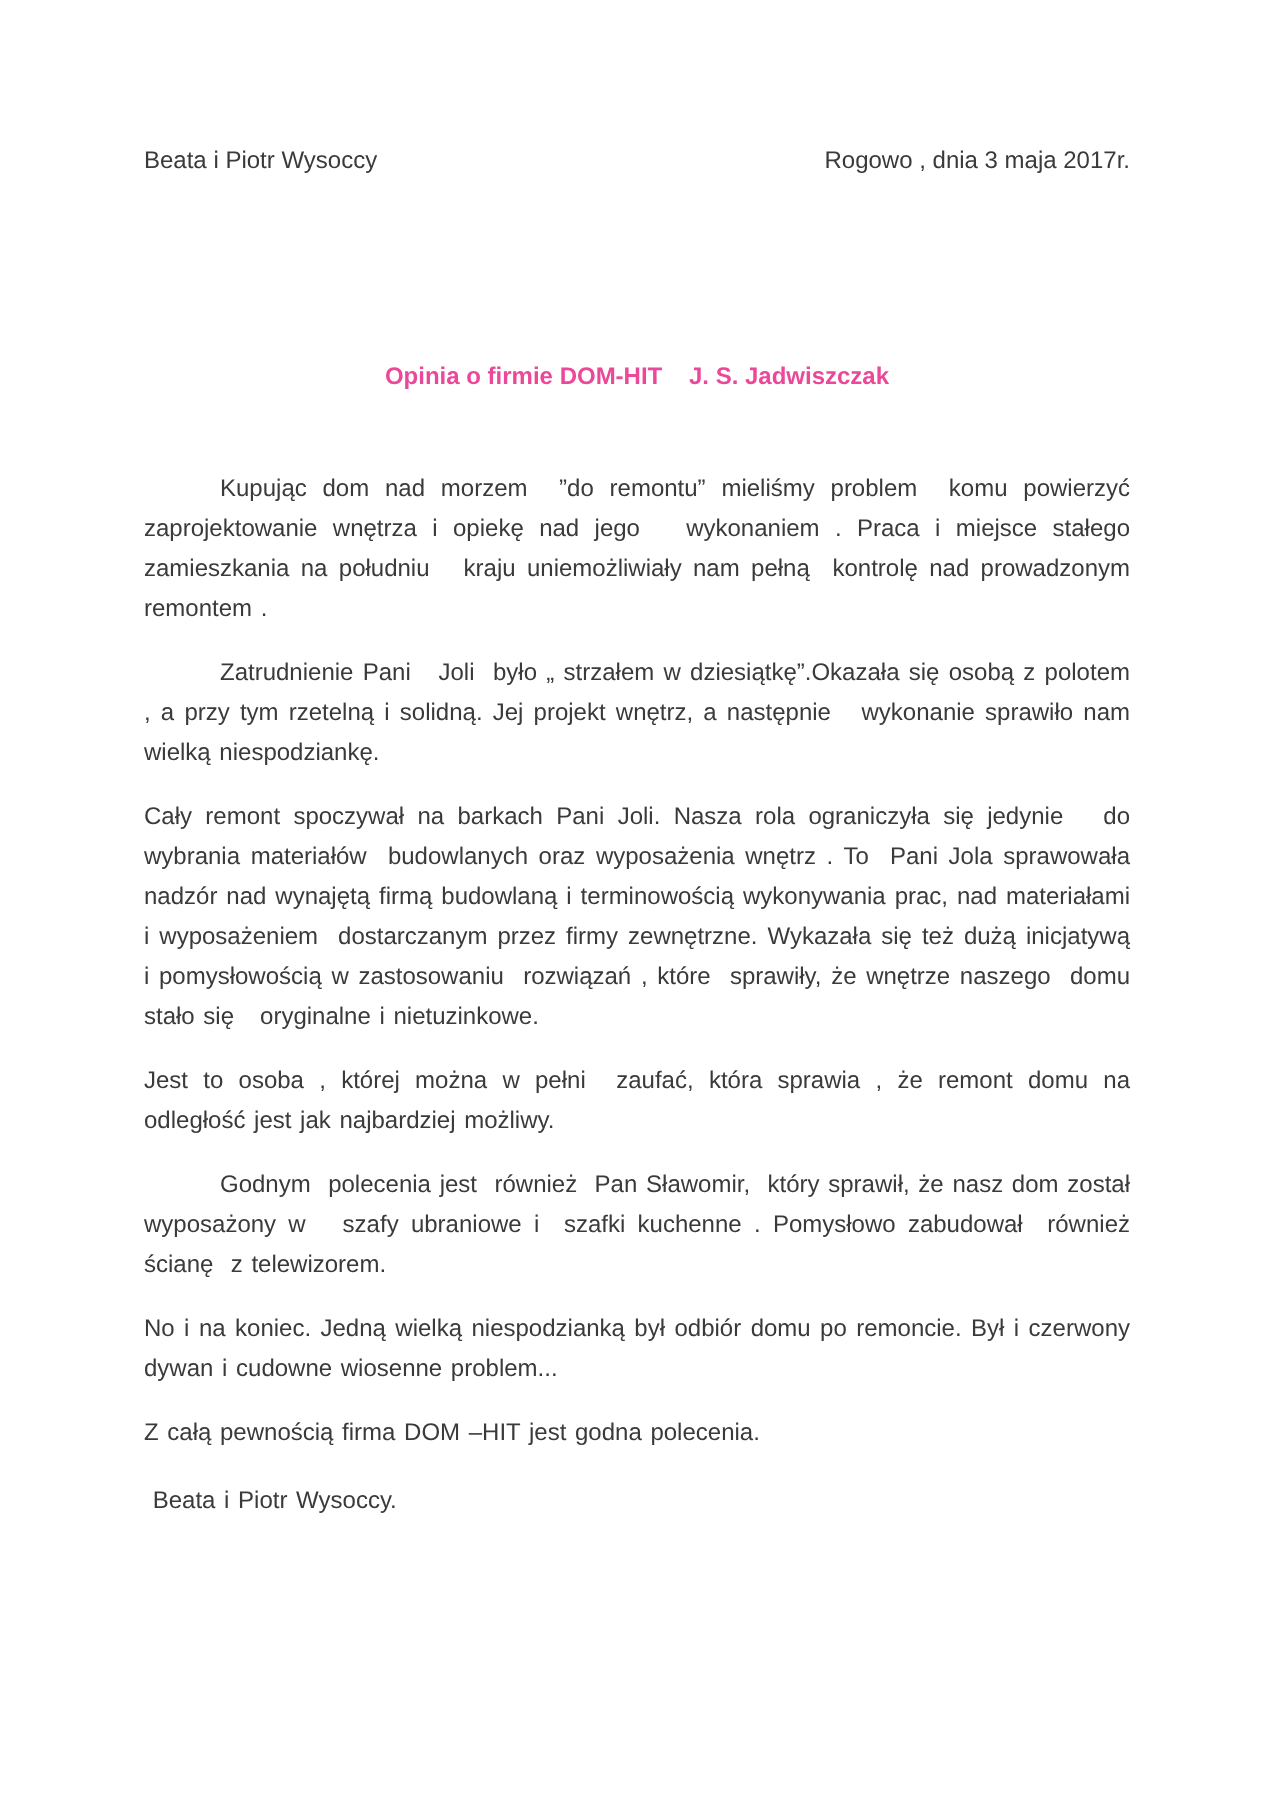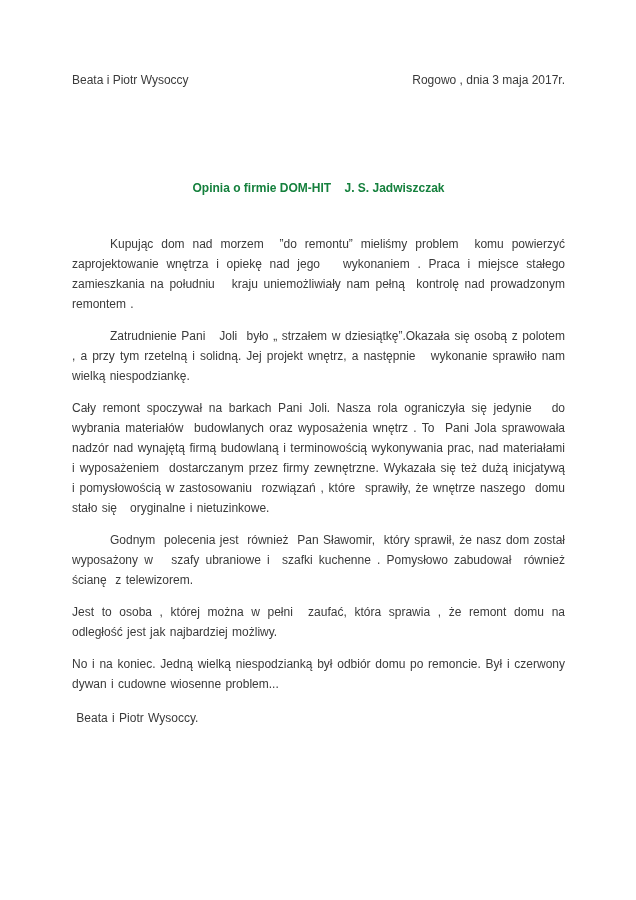--- a/index.html
+++ b/index.html
@@ -25,21 +25,21 @@
       justify-content: space-between;
       align-items: baseline;
       white-space: pre-wrap;
     }
     .doc-title {
       margin: 88px 0 36px 0;
       text-align: center;
       font-weight: bold;
       font-size: 12px;
       white-space: pre-wrap;
-      color: #15803d;
+      color: #ec4899;
     }
     .para {
       margin: 0 0 12px 0;
       text-align: justify;
       white-space: pre-wrap;
       word-spacing: 1px;
     }
     .para.indent {
       text-indent: 38px;
       margin-top: 10px;
@@ -62,23 +62,24 @@
   </div>
 
   <div class="doc-title">Opinia o firmie DOM-HIT    J. S. Jadwiszczak</div>
 
   <p class="para indent">Kupując dom nad morzem  ”do remontu” mieliśmy problem  komu powierzyć zaprojektowanie wnętrza i opiekę nad jego   wykonaniem . Praca i miejsce stałego zamieszkania na południu   kraju uniemożliwiały nam pełną  kontrolę nad prowadzonym remontem .</p>
 
   <p class="para indent">Zatrudnienie Pani   Joli  było „ strzałem w dziesiątkę”.Okazała się osobą z polotem , a przy tym rzetelną i solidną. Jej projekt wnętrz, a następnie   wykonanie sprawiło nam wielką niespodziankę.</p>
 
   <p class="para">Cały remont spoczywał na barkach Pani Joli. Nasza rola ograniczyła się jedynie   do wybrania materiałów  budowlanych oraz wyposażenia wnętrz . To  Pani Jola sprawowała nadzór nad wynajętą firmą budowlaną i terminowością wykonywania prac, nad materiałami i wyposażeniem  dostarczanym przez firmy zewnętrzne. Wykazała się też dużą inicjatywą  i pomysłowością w zastosowaniu  rozwiązań , które  sprawiły, że wnętrze naszego  domu stało się   oryginalne i nietuzinkowe.</p>
 
+  <p class="para">Jest to osoba , której można w pełni  zaufać, która sprawia , że remont domu na odległość jest jak najbardziej możliwy.</p>
+
   <p class="para indent">Godnym  polecenia jest  również  Pan Sławomir,  który sprawił, że nasz dom został wyposażony w   szafy ubraniowe i  szafki kuchenne . Pomysłowo zabudował  również ścianę  z telewizorem.</p>
-
-  <p class="para">Jest to osoba , której można w pełni  zaufać, która sprawia , że remont domu na odległość jest jak najbardziej możliwy.</p>
 
 
   <p class="para">No i na koniec. Jedną wielką niespodzianką był odbiór domu po remoncie. Był i czerwony dywan i cudowne wiosenne problem...</p>
 
+  <p class="para no-justify">Z całą pewnością firma DOM –HIT jest godna polecenia.</p>
 
   <p class="para no-justify signature"> Beata i Piotr Wysoccy.</p>
 
 </div>
 
 </body></html>

